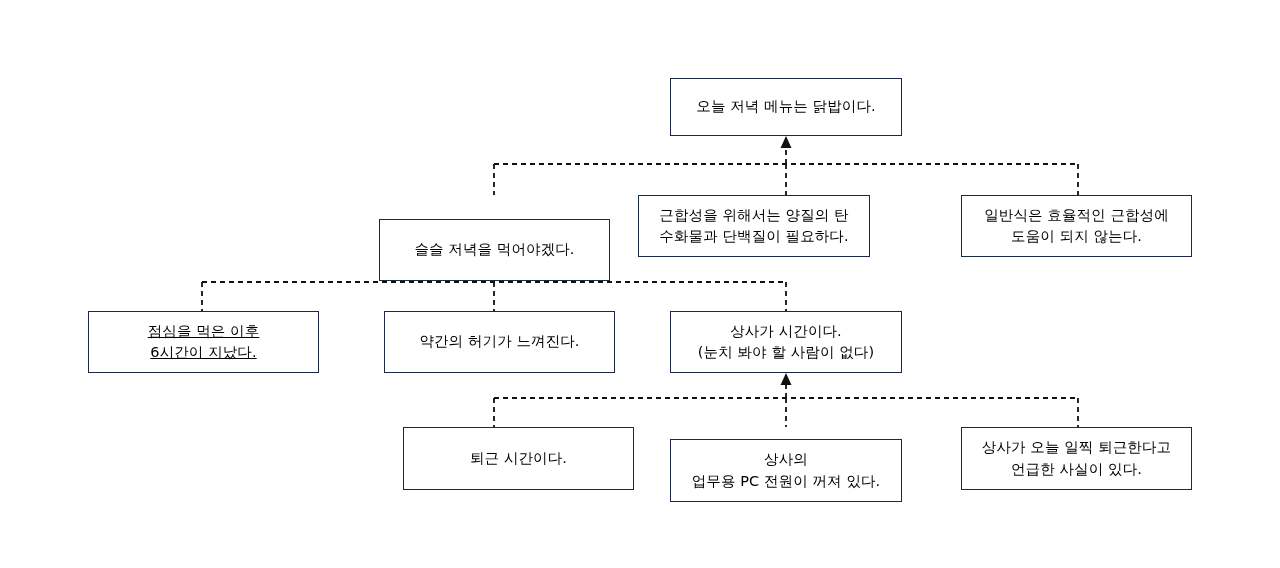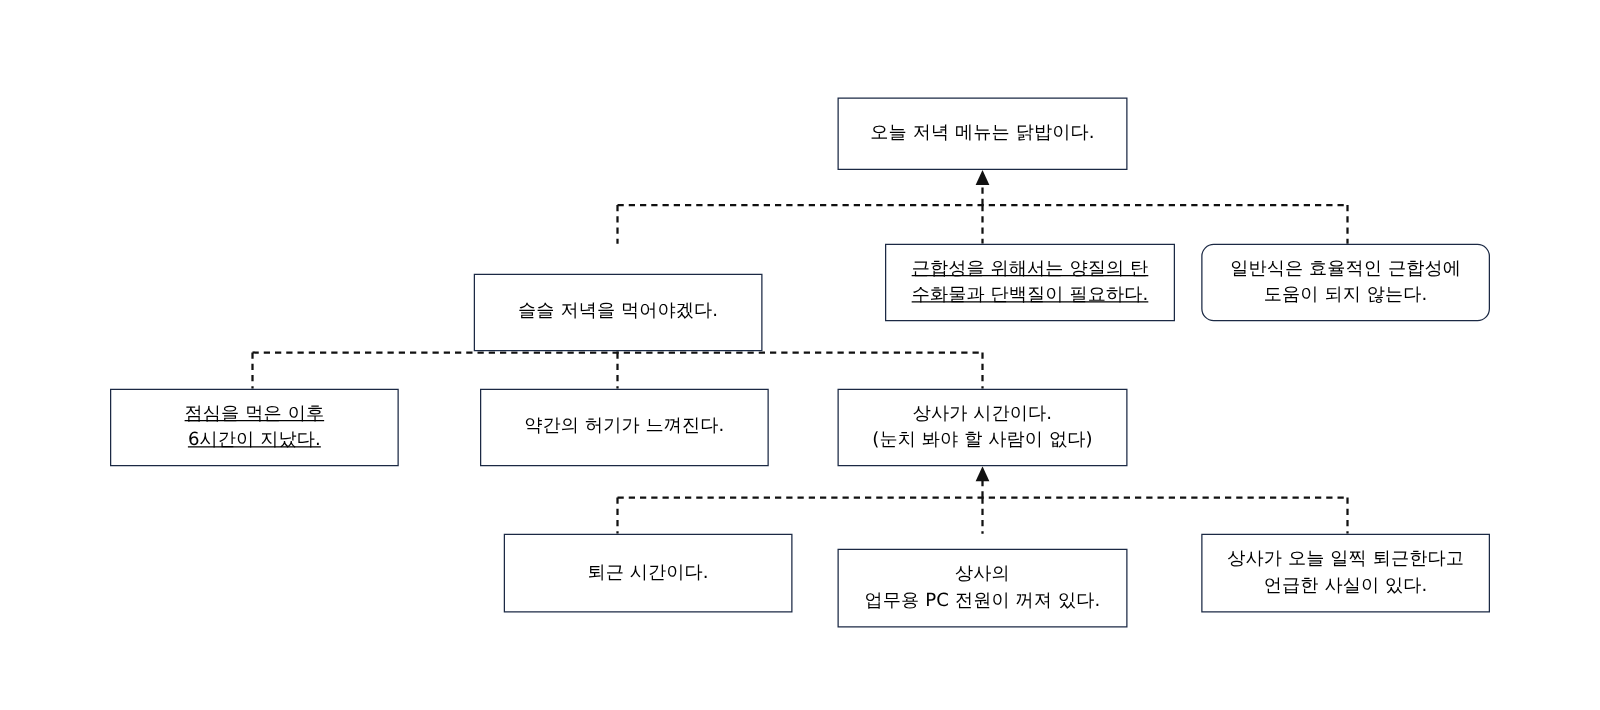--- a/index.html
+++ b/index.html
@@ -66,23 +66,23 @@
       <line x1="494" y1="398" x2="1078" y2="398" stroke="#111111" stroke-width="1.8" stroke-dasharray="5,4"></line>
       <line x1="494" y1="398" x2="494" y2="427" stroke="#111111" stroke-width="1.8" stroke-dasharray="5,4"></line>
       <line x1="786" y1="398" x2="786" y2="427" stroke="#111111" stroke-width="1.8" stroke-dasharray="5,4"></line>
       <line x1="1078" y1="398" x2="1078" y2="427" stroke="#111111" stroke-width="1.8" stroke-dasharray="5,4"></line>
       <line x1="786" y1="398" x2="786" y2="384" stroke="#111111" stroke-width="1.8" stroke-dasharray="5,4"></line>
       <polygon points="786,373 780.5,385 791.5,385" fill="#111111"></polygon>
     </svg>
   <div id="node-layer">
       <div class="node" style="left: 670px; top: 78px; width: 232px; height: 58px; border-color: rgb(27, 41, 68);">오늘 저녁 메뉴는 닭밥이다.</div>
       <div class="node" style="left: 379px; top: 195px; width: 231px; height: 62px; border-color: rgb(27, 41, 68); margin-top: 24px;">슬슬 저녁을 먹어야겠다.</div>
-      <div class="node" style="left: 708px; top: 195px; width: 232px; height: 62px; border-color: rgb(27, 41, 68); text-decoration: underline;">근합성을 위해서는 양질의 탄
+      <div class="node" style="left: 638px; top: 195px; width: 232px; height: 62px; border-color: rgb(27, 41, 68);">근합성을 위해서는 양질의 탄
 수화물과 단백질이 필요하다.</div>
-      <div class="node" style="left: 961px; top: 195px; width: 231px; height: 62px; border-color: rgb(27, 41, 68); border-radius: 10px;">일반식은 효율적인 근합성에
+      <div class="node" style="left: 961px; top: 195px; width: 231px; height: 62px; border-color: rgb(27, 41, 68);">일반식은 효율적인 근합성에
 도움이 되지 않는다.</div>
       <div class="node" style="left: 88px; top: 311px; width: 231px; height: 62px; border-color: rgb(27, 41, 68); text-decoration: underline;">점심을 먹은 이후
 6시간이 지났다.</div>
       <div class="node" style="left: 384px; top: 311px; width: 231px; height: 62px; border-color: rgb(27, 41, 68);">약간의 허기가 느껴진다.</div>
       <div class="node" style="left: 670px; top: 311px; width: 232px; height: 62px; border-color: rgb(27, 41, 68);">상사가 시간이다.
 (눈치 봐야 할 사람이 없다)</div>
       <div class="node" style="left: 379px; top: 427px; width: 231px; height: 63px; border-color: rgb(27, 41, 68); margin-left: 24px;">퇴근 시간이다.</div>
       <div class="node" style="left: 670px; top: 427px; width: 232px; height: 63px; border-color: rgb(27, 41, 68); margin-top: 12px;">상사의
 업무용 PC 전원이 꺼져 있다.</div>
       <div class="node" style="left: 961px; top: 427px; width: 231px; height: 63px; border-color: rgb(27, 41, 68);">상사가 오늘 일찍 퇴근한다고

